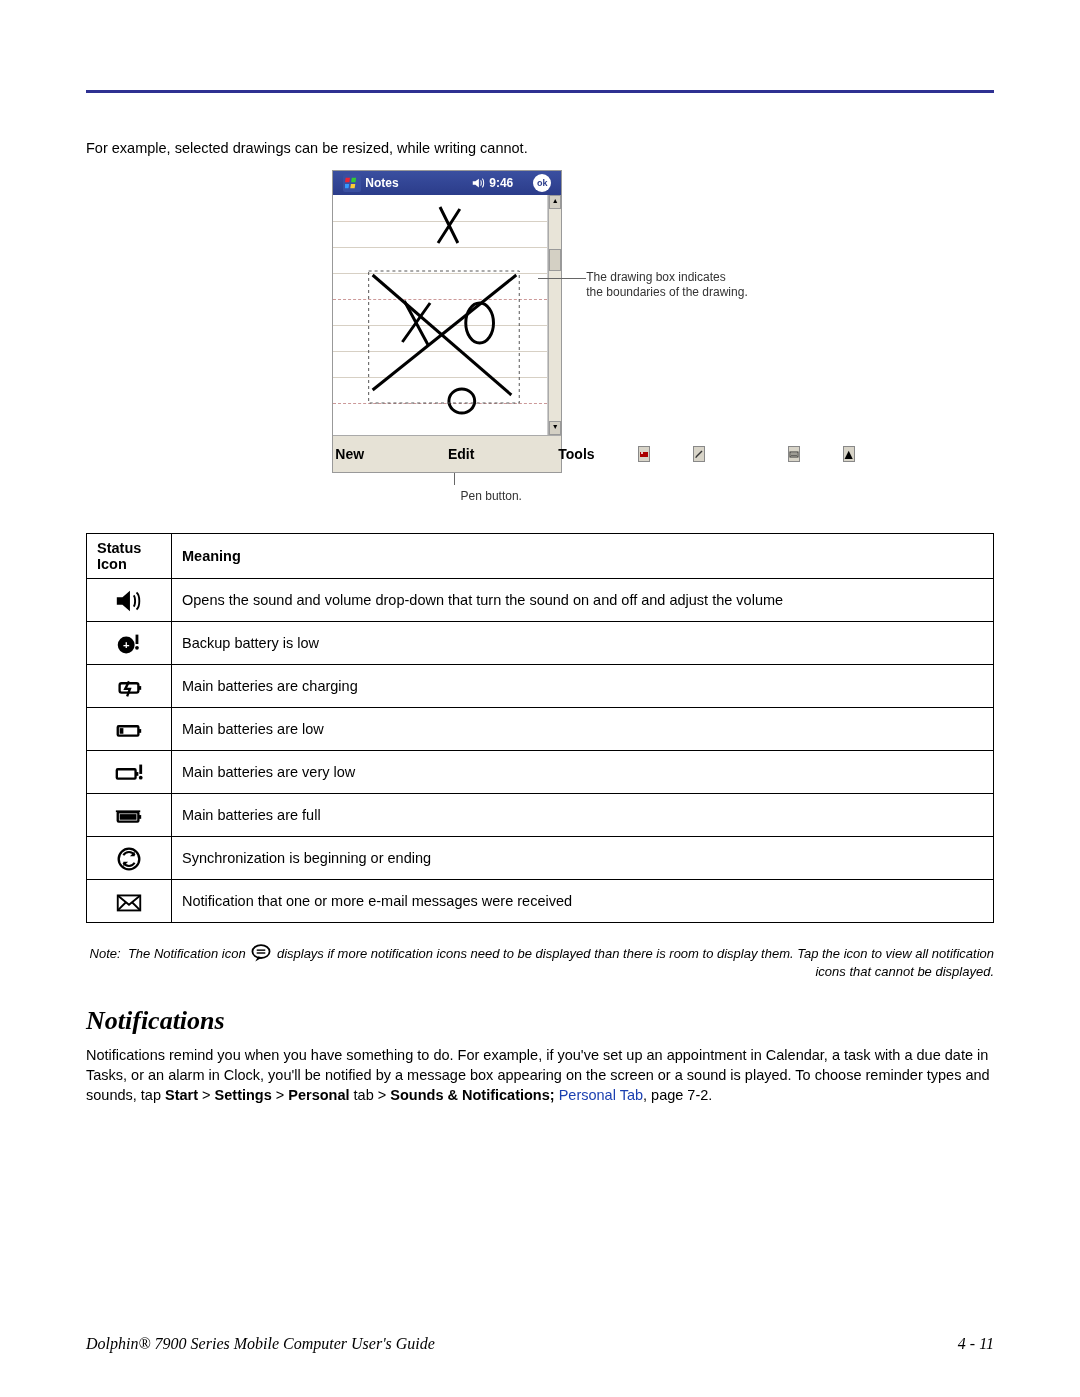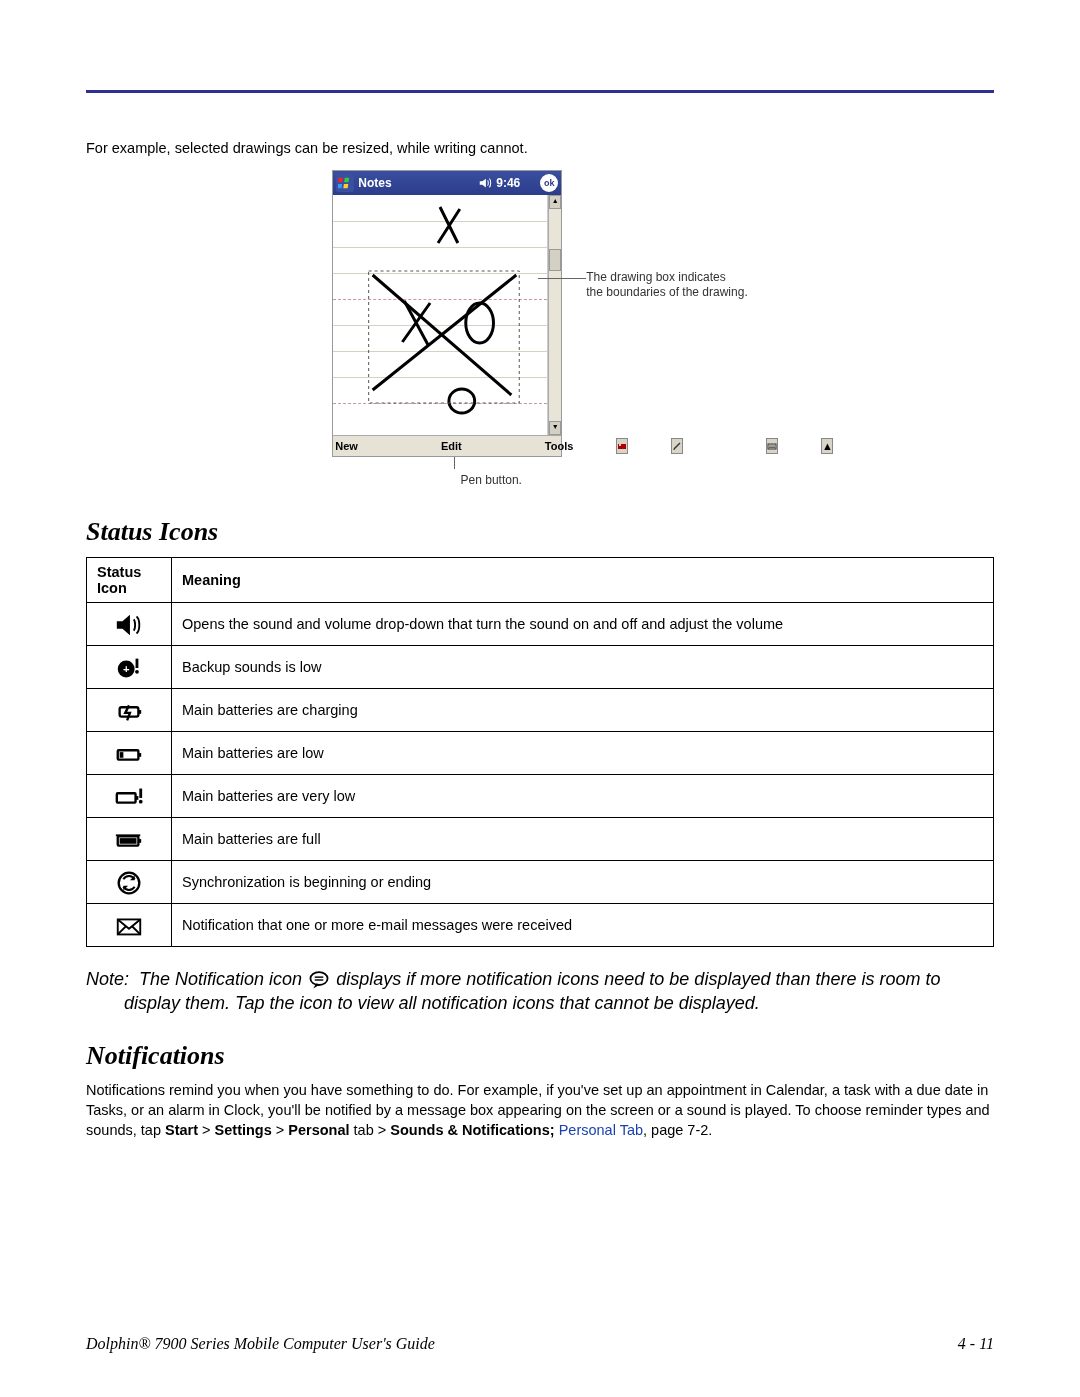--- a/index.html
+++ b/index.html
@@ -43,21 +43,21 @@
     margin: 0 auto;
   }
   .notes-titlebar {
     display: flex;
     align-items: center;
     height: 24px;
     background: linear-gradient(#3a4fa0, #2b3c8a);
     color: #fff;
     font-size: 12px;
     font-weight: bold;
-    padding: 0 3px;
+    padding: 0 10px;
   }
   .winflag {
     width: 18px;
     height: 18px;
     display: inline-flex;
     align-items: center;
     justify-content: center;
     margin-right: 4px;
     background: #3a4fa0;
     border-radius: 2px;
@@ -119,23 +119,23 @@
     top: 0; left: 0;
     width: 100%;
     height: 100%;
   }
   .notes-toolbar {
     display: flex;
     align-items: center;
     height: 20px;
     background: #e6e2d6;
     border-top: 1px solid #aaa;
-    font-size: 11px;
+    font-size: 14px;
     font-weight: bold;
-    padding: 0 2px;
+    padding: 8px 2px;
     gap: 40px;
   }
   .notes-toolbar .tbtn {
     border: 1px solid #888;
     background: #d8d4c8;
     width: 14px;
     height: 14px;
     margin-left: 3px;
     display: inline-flex;
     align-items: center;
@@ -200,26 +200,27 @@
     height: 38px;
     padding: 2px;
   }
   .icon-svg {
     width: 30px;
     height: 30px;
     display: inline-block;
     vertical-align: middle;
   }
   .note-block {
-    font-size: 18px;
+    font-size: 13px;
     font-style: italic;
     line-height: 1.35;
     margin: 20px 0 24px 0;
     padding-left: 38px;
     text-indent: -38px;
+    text-align: right;
   }
   .note-block .note-label {
     font-style: italic;
   }
   .note-block svg {
     vertical-align: -5px;
     width: 24px;
     height: 20px;
   }
   .body-para {
@@ -336,21 +337,20 @@
         <div class="callout-pen-line"></div>
         <div class="callout-pen">Pen button.</div>
       </div>
       <div class="callout-right">
         <span>The drawing box indicates</span><br>
         <span>the boundaries of the drawing.</span>
       </div>
     </div>
   </div>
 
-  <h2 class="section-head">Status Icons</h2>
 
   <table class="status-table">
     <tbody>
         <tr>
       <th>Status Icon</th>
       <th>Meaning</th>
     </tr>
     <tr>
       <td class="icon-cell">
         <svg class="icon-svg" viewBox="0 0 32 32">
@@ -362,21 +362,21 @@
     </tr>
     <tr>
       <td class="icon-cell">
         <svg class="icon-svg" viewBox="0 0 32 32">
           <circle cx="13" cy="17" r="9" fill="#000"></circle>
           <text x="13" y="21" font-size="12" text-anchor="middle" fill="#fff" font-weight="bold">+</text>
           <rect x="23" y="6" width="3" height="10" fill="#000"></rect>
           <circle cx="24.5" cy="20" r="2" fill="#000"></circle>
         </svg>
       </td>
-      <td>Backup sounds is low</td>
+      <td>Backup battery is low</td>
     </tr>
     <tr>
       <td class="icon-cell">
         <svg class="icon-svg" viewBox="0 0 32 32">
           <rect x="6" y="12" width="20" height="10" rx="2" fill="none" stroke="#000" stroke-width="2.5"></rect>
           <rect x="26" y="15" width="3" height="4" fill="#000"></rect>
           <path d="M16 10 L12 18 L17 18 L14 26" stroke="#000" stroke-width="2.5" fill="none"></path>
         </svg>
       </td>
       <td>Main batteries are charging</td>

